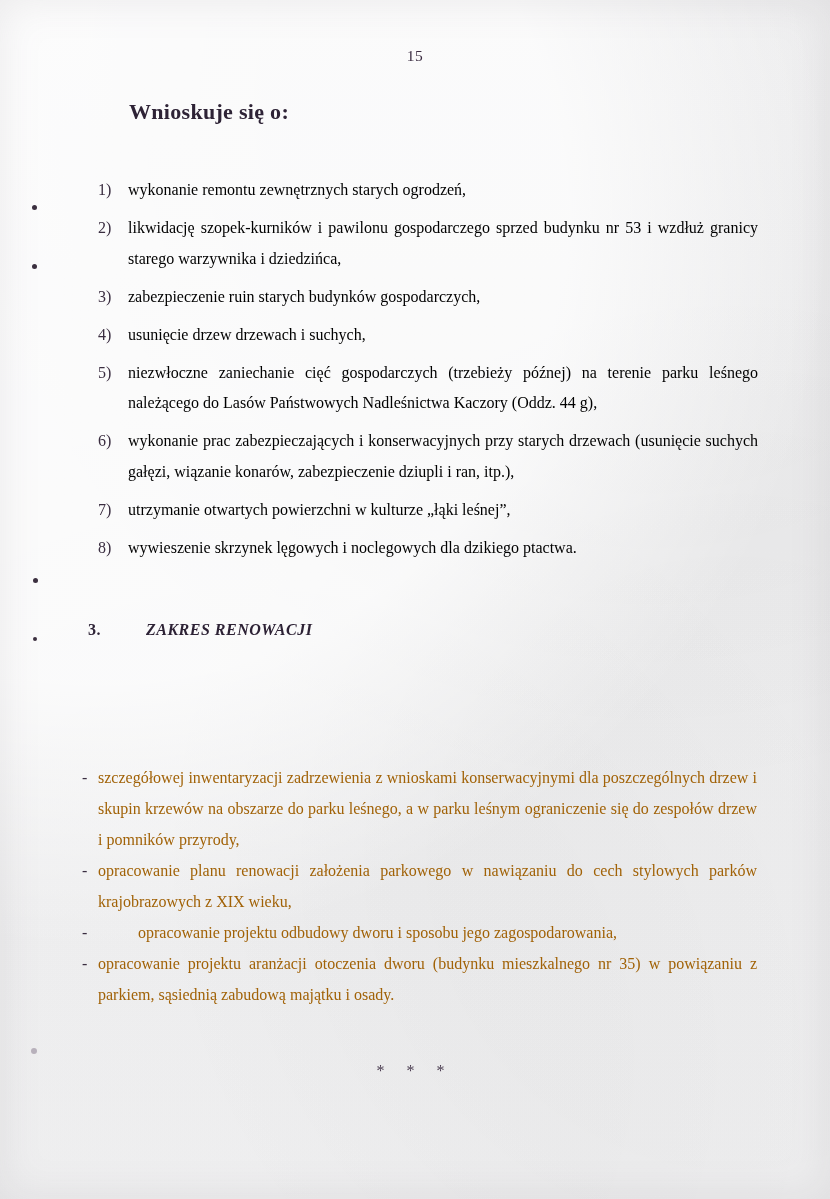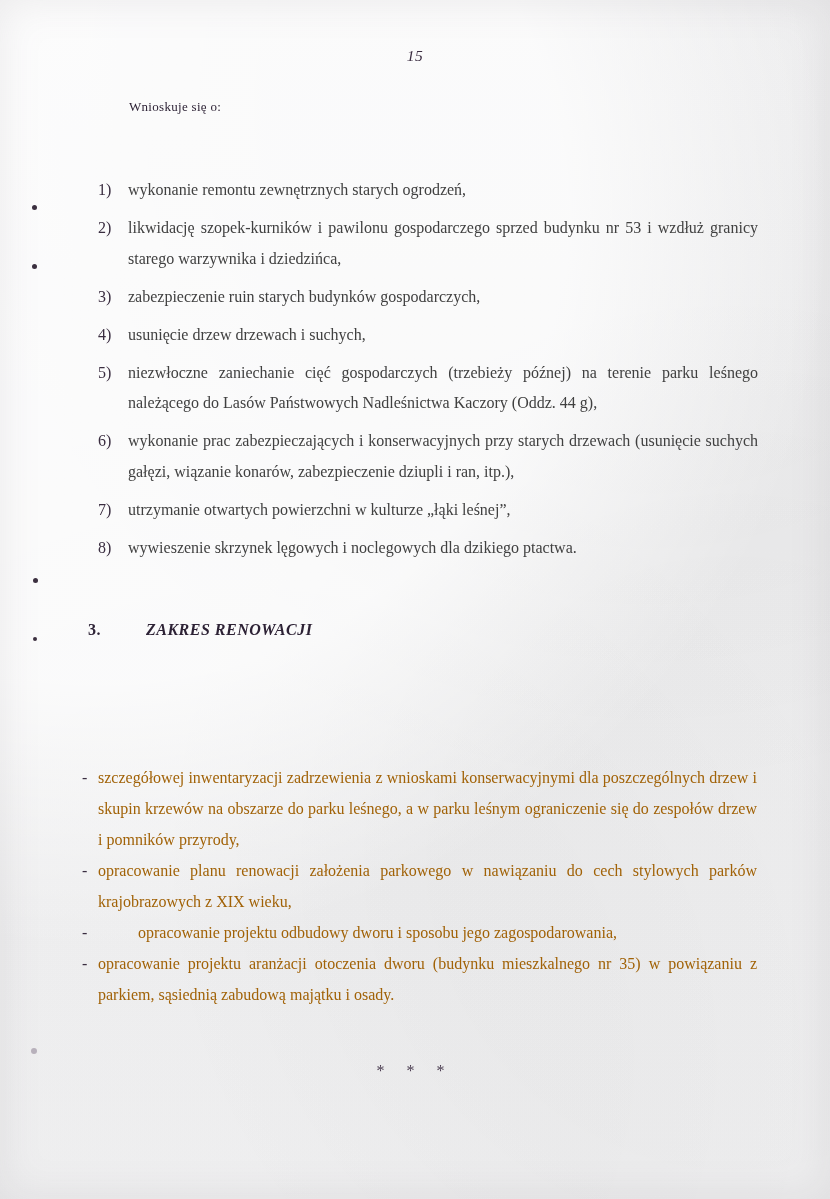--- a/index.html
+++ b/index.html
@@ -47,30 +47,29 @@
   
   .page-number {
     position: absolute;
     top: 47px;
     left: 0;
     width: 830px;
     text-align: center;
     font-size: 15.5px;
     letter-spacing: 0.4px;
     color: #3b2d41;
-    font-style: italic;
   }
 
   
   .lead-heading {
     position: absolute;
     top: 99px;
     left: 129px;
-    font-weight: normal;
-    font-size: 13px;
+    font-weight: bold;
+    font-size: 22px;
     letter-spacing: 0.3px;
     color: #2e2336;
   }
 
   
   .num-list {
     position: absolute;
     top: 175px;
     left: 98px;
     width: 660px;
@@ -85,21 +84,21 @@
     font-size: 16px;
     line-height: 30.5px;
     color: #3a2d40;
   }
   .num-text {
     flex: 1 1 auto;
     font-size: 16px;
     line-height: 30.5px;
     text-align: justify;
     text-justify: inter-word;
-    color: #404040;
+    color: #000000;
   }
   .num-text.single {
     text-align: left;
   }
 
   
   .section-heading {
     position: absolute;
     top: 621px;
     left: 88px;

